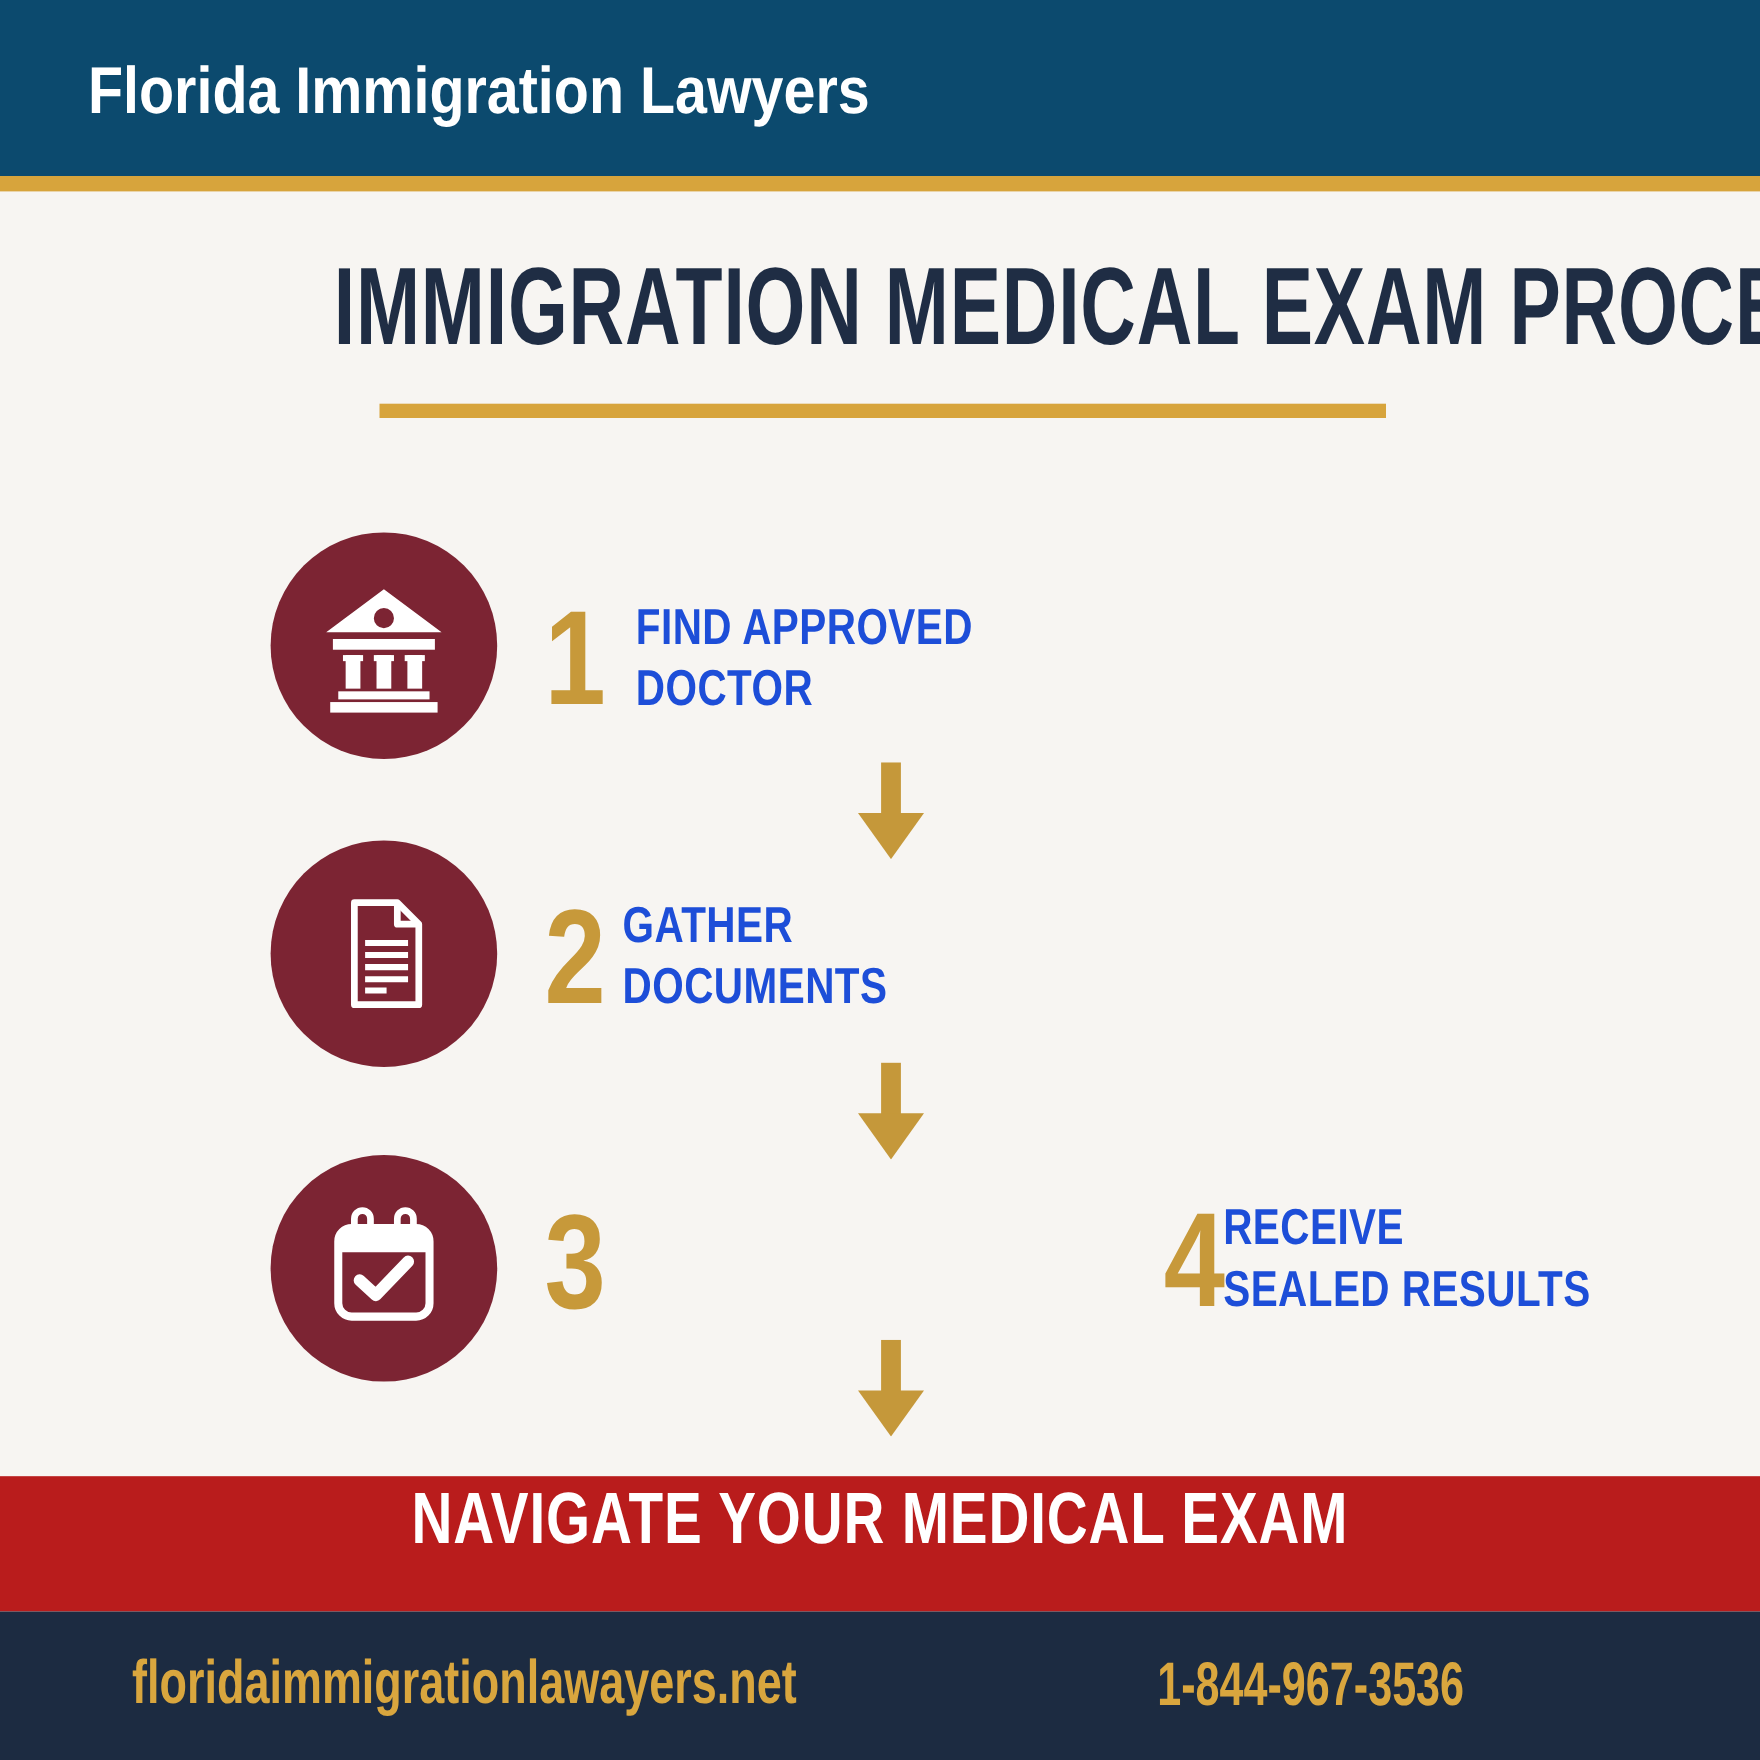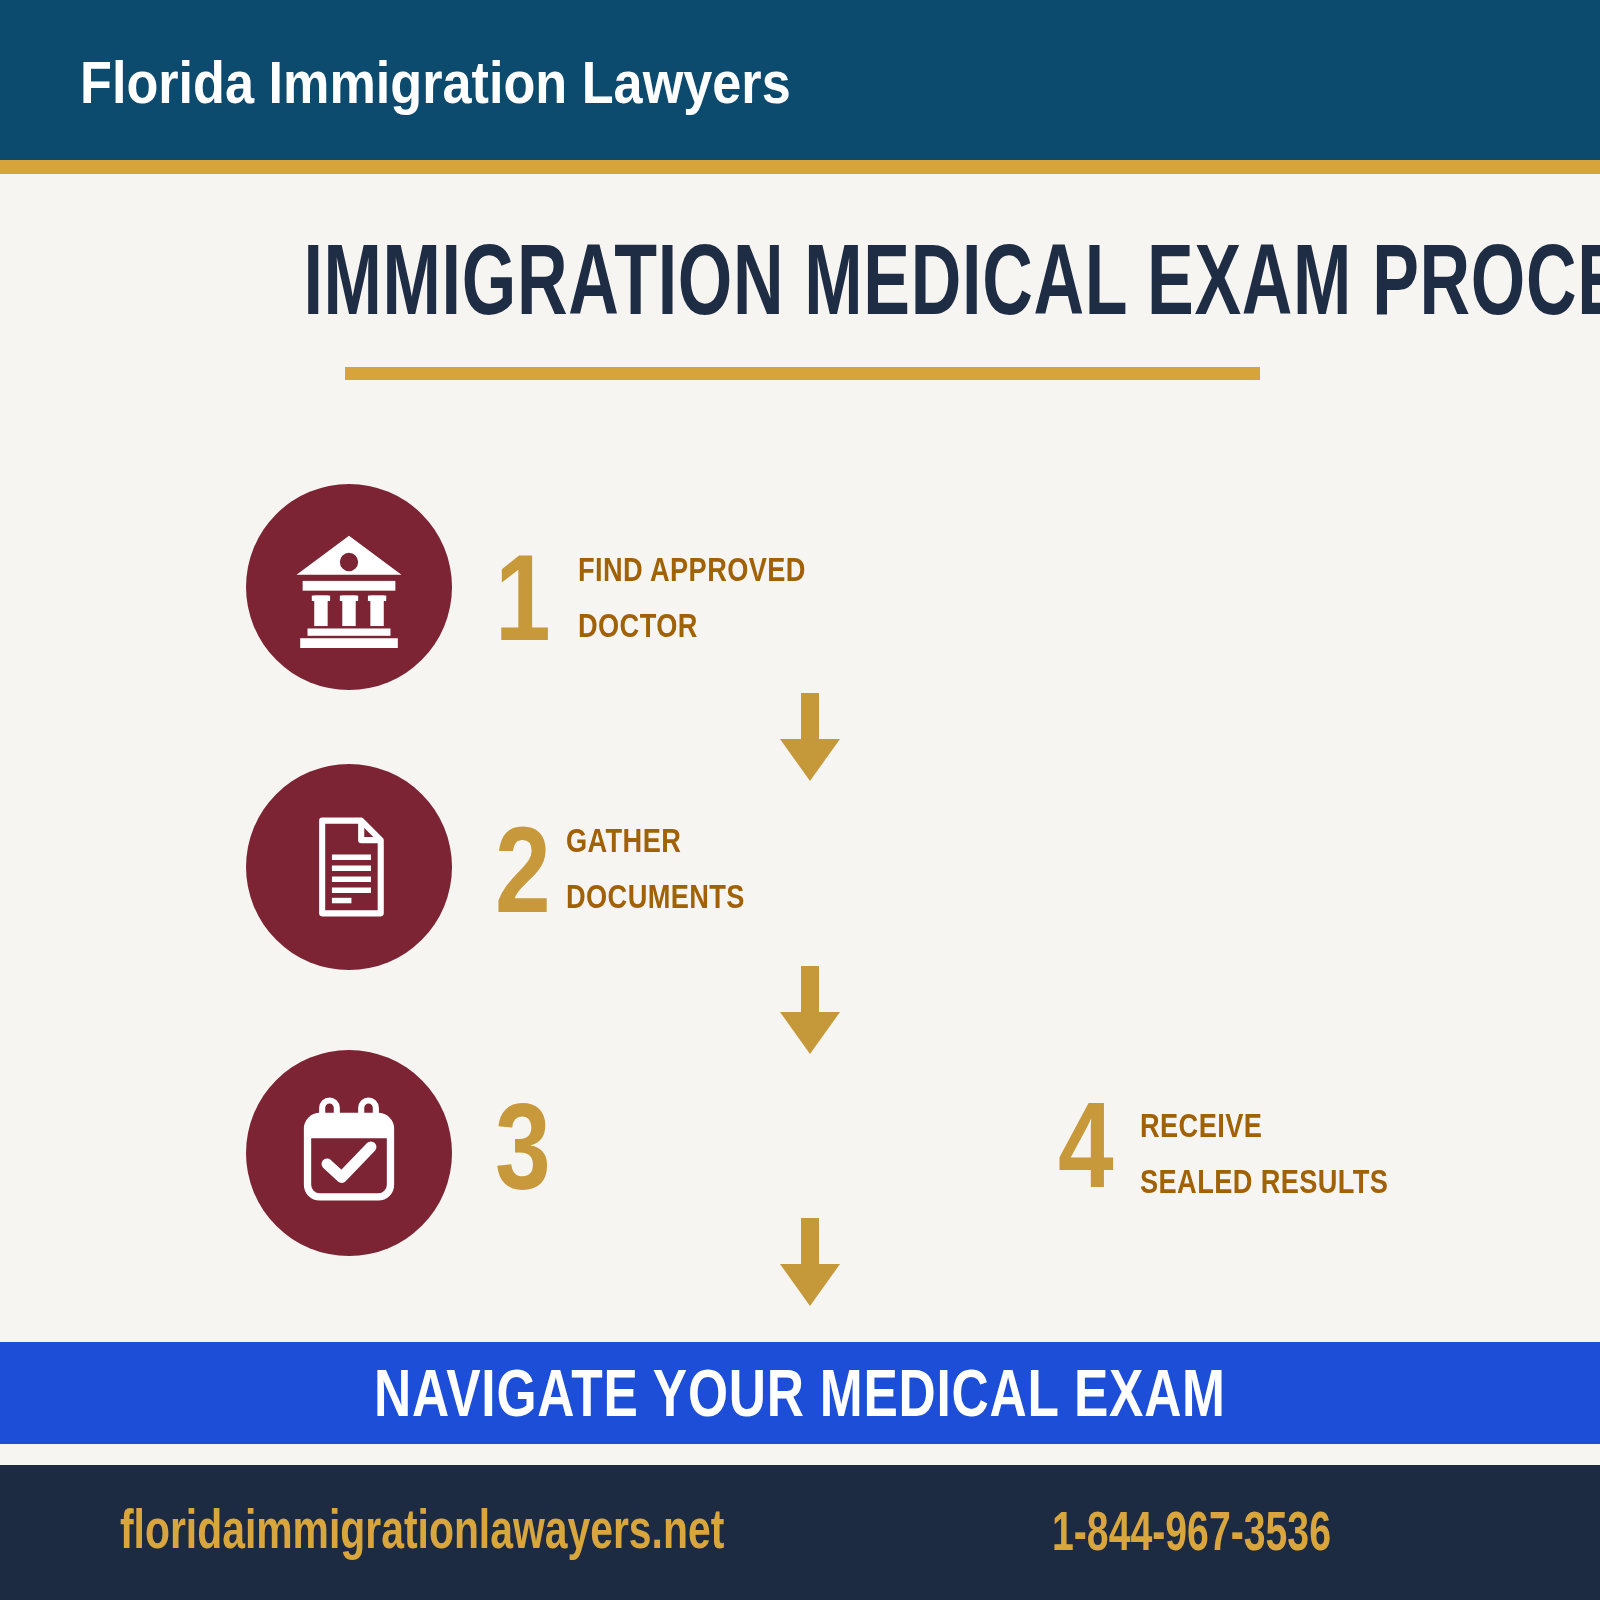--- a/index.html
+++ b/index.html
@@ -32,30 +32,30 @@
   
   .circle {
     width:206px; height:206px; border-radius:50%; background:#7c2433;
     display:flex; align-items:center; justify-content:center;
   }
   .num {
     color:#c7993a; font-size:122px; font-weight:bold; line-height:122px;
     display:inline-block; transform:scaleX(0.82); transform-origin:0 50%;
   }
   .label {
-    color:#a16207; font-weight:bold; font-size:34px; line-height:56px;
+    color:#1d4ed8; font-weight:bold; font-size:46px; line-height:56px;
     white-space:nowrap; letter-spacing:0.5px;
   }
   .label .ln { display:block; transform:scaleX(0.80); transform-origin:0 50%; }
 
   .arrow { width:60px; height:88px; }
 
   
-  .banner { left:0; top:1342px; width:1600px; height:102px; background:#1d4ed8;
-            display:flex; align-items:center; justify-content:center; }
+  .banner { left:0; top:1342px; width:1600px; height:123px; background:#b91c1c;
+            display:flex; align-items:flex-start; justify-content:center; }
   .banner-text {
     color:#ffffff; font-size:66px; font-weight:bold; white-space:nowrap;
     display:inline-block; transform:scaleX(0.78); transform-origin:50% 50%;
     letter-spacing:1px;
   }
 
   
   .footer { left:0; top:1465px; width:1600px; height:135px; background:#1c2b41; }
   .website {
     left:120px; top:1496px; color:#d9a63e; font-size:56px; font-weight:bold;
@@ -133,21 +133,21 @@
       <rect x="16" y="20" width="68" height="66" rx="10" fill="none" stroke="#ffffff" stroke-width="6"></rect>
       <path d="M16 30 Q16 20 26 20 H74 Q84 20 84 30 V38 H16 Z" fill="#ffffff"></path>
       <rect x="28" y="7" width="12" height="24" rx="6" fill="none" stroke="#ffffff" stroke-width="5"></rect>
       <rect x="60" y="7" width="12" height="24" rx="6" fill="none" stroke="#ffffff" stroke-width="5"></rect>
       <polyline points="32,59 44,70 68,45" fill="none" stroke="#ffffff" stroke-width="9" stroke-linecap="round" stroke-linejoin="round"></polyline>
     </svg>
   </div>
   <div class="abs num" style="left:495px; top:1086px;">3</div>
 
   <div class="abs num" style="left:1058px; top:1084px;">4</div>
-  <div class="abs label" style="left:1140px; top:1087px;margin-top:10px;">
+  <div class="abs label" style="left:1112px; top:1087px;">
     <span class="ln">RECEIVE</span>
     <span class="ln">SEALED RESULTS</span>
   </div>
 
   <svg class="abs arrow" style="left:780px; top:1218px;" viewBox="0 0 60 88">
     <rect x="21" y="0" width="18" height="48" fill="#c5983a"></rect>
     <polygon points="0,46 60,46 30,88" fill="#c5983a"></polygon>
   </svg>
 
   <div class="abs banner">

